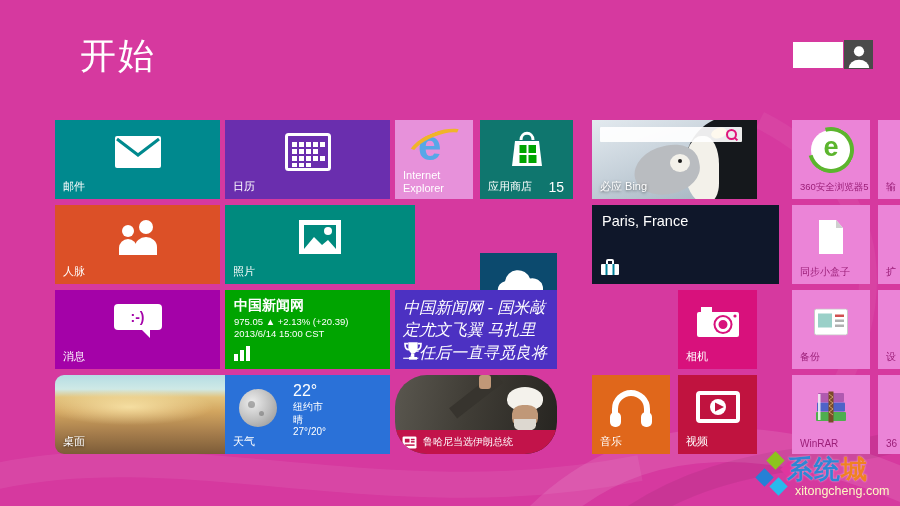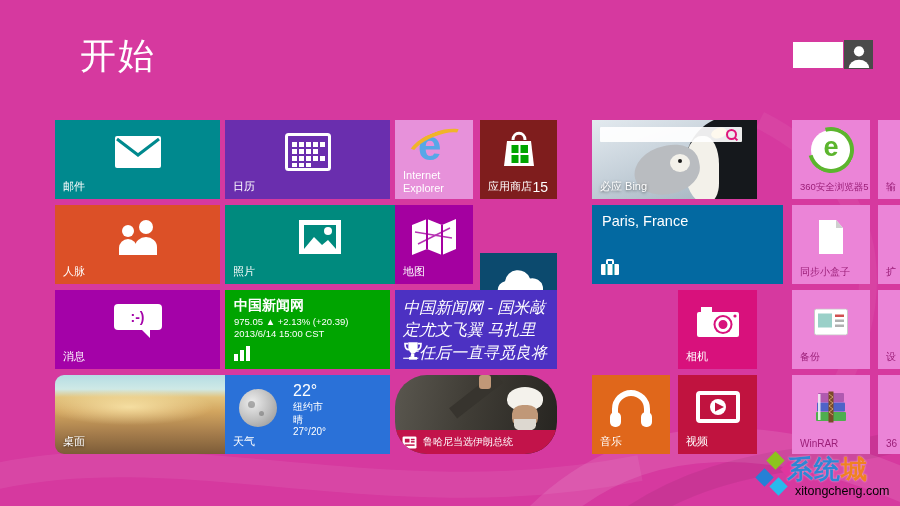--- a/index.html
+++ b/index.html
@@ -19,29 +19,29 @@
   .t-msg{left:55px;top:290px;width:165px;height:79px;background:#a402a8;}
   .t-desktop{left:55px;top:375px;width:189px;height:79px;
     background:linear-gradient(180deg,#b5dde4 0%,#cfe9e6 18%,#e3c47e 28%,#d2a55f 46%,#a87f4d 72%,#7c5c38 100%);border-radius:9px;}
   .t-desktop .dune{position:absolute;left:0;top:14px;width:165px;height:40px;
     background:radial-gradient(ellipse 120px 26px at 45% 45%,rgba(255,238,180,.75),rgba(255,238,180,0) 70%);}
   .t-cal{left:225px;top:120px;width:165px;height:79px;background:#6a2eae;}
   .t-photos{left:225px;top:205px;width:190px;height:79px;background:#008a7e;}
   .t-fin{left:225px;top:290px;width:165px;height:79px;background:#00a400;}
   .t-wea{left:225px;top:375px;width:165px;height:79px;background:#2a71d8;}
   .t-ie{left:395px;top:120px;width:78px;height:79px;background:#e791da;}
-  .t-store{left:480px;top:120px;width:77px;height:79px;background:#7f1d1d;}
+  .t-store{left:480px;top:120px;width:93px;height:79px;background:#0f766e;}
   .t-maps{left:395px;top:205px;width:78px;height:79px;background:#a400a0;}
   .t-sky{left:480px;top:205px;width:77px;height:79px;background:#0c4a6e;margin-top:48px;}
   .t-sports{left:395px;top:290px;width:162px;height:79px;background:#4c31c2;}
   .t-news{left:395px;top:375px;width:162px;height:79px;
     background:linear-gradient(100deg,#5a574f 0%,#403d36 45%,#262420 100%);border-radius:32px;}
   .t-bing{left:592px;top:120px;width:165px;height:79px;
     background:linear-gradient(160deg,#e3eaef 0%,#c6d1da 45%,#9fb0bc 100%);}
-  .t-travel{left:592px;top:205px;width:191px;height:79px;background:#0369a1;}
+  .t-travel{left:592px;top:205px;width:159px;height:79px;background:#0f172a;padding-left:28px;}
   .t-games{left:592px;top:290px;width:78px;height:79px;background:#18a118;}
   .t-cam{left:678px;top:290px;width:79px;height:79px;background:#d8117c;}
   .t-music{left:592px;top:375px;width:78px;height:79px;background:#e0671b;}
   .t-video{left:678px;top:375px;width:79px;height:79px;background:#c0133f;}
   .t-pink{background:#eb84d7;}
   .t-b360{left:792px;top:120px;width:78px;height:79px;}
   .t-sync{left:792px;top:205px;width:78px;height:79px;}
   .t-backup{left:792px;top:290px;width:78px;height:79px;}
   .t-rar{left:792px;top:375px;width:78px;height:79px;}
   .t-p1{left:878px;top:120px;width:22px;height:79px;}
@@ -97,21 +97,21 @@
   .ie-swoosh{position:absolute;left:-2px;top:6px;width:56px;height:22px;border:4px solid transparent;border-top-color:#f0b429;border-radius:50%;transform:rotate(-22deg);}
   .g360{position:absolute;left:50%;top:38%;transform:translate(-50%,-50%);width:40px;height:40px;background:#fff;border-radius:50%;}
   .g360-e{position:absolute;left:0;top:2px;width:40px;text-align:center;font-size:27px;font-weight:bold;color:#5cb52e;}
   .g360-ring{position:absolute;left:-3px;top:-3px;width:38px;height:38px;border:4px solid #5cb52e;border-left-color:transparent;border-radius:50%;transform:rotate(30deg);}
   
   .watermark{position:absolute;left:755px;top:450px;width:145px;height:52px;}
   .dia{position:absolute;width:13px;height:13px;transform:rotate(45deg);}
   .wm-name{position:absolute;left:32px;top:2px;font-size:26px;font-weight:bold;letter-spacing:1px;}
   .wm-n1{color:#2f86d4;text-shadow:0 0 2px rgba(255,255,255,.6);}
   .wm-n2{color:#f08122;text-shadow:0 0 2px rgba(255,255,255,.6);}
-  .wm-url{position:absolute;left:40px;top:34px;font-size:12.5px;color:#000000;}
+  .wm-url{position:absolute;left:40px;top:34px;font-size:12.5px;color:#fef9c3;}
 </style>
 </head>
 <body>
 
 <div class="screen">
 
   <svg class="bg-swirls" width="900" height="506">
     <path d="M540,520 C640,420 780,430 920,492" fill="none" stroke="rgba(255,255,255,0.10)" stroke-width="34"></path>
     <path d="M600,540 C720,440 840,470 930,430" fill="none" stroke="rgba(0,0,0,0.06)" stroke-width="22"></path>
     <path d="M-20,480 C180,430 380,520 640,468" fill="none" stroke="rgba(255,255,255,0.07)" stroke-width="26"></path>
@@ -235,28 +235,20 @@
         <rect x="14.5" y="15" width="7" height="8"></rect>
           <rect x="23.5" y="15" width="7.5" height="8"></rect>
         <rect x="14.5" y="25" width="7" height="8"></rect>
           <rect x="23.5" y="25" width="8" height="8"></rect>
       </g>
     </svg>
     <span class="tl">应用商店</span>
     <span class="badge">15</span>
   </div>
 
-  <div class="tile t-maps">
-    <svg class="ico" width="48" height="38" viewBox="0 0 48 38">
-      <path d="M2 7 L17 1 L32 7 L46 1 V31 L32 37 L17 31 L2 37 Z" fill="#fff"></path>
-      <path d="M17 1 V31 M32 7 V37" stroke="#a400a0" stroke-width="2" fill="none"></path>
-      <path d="M5 14 L42 20 M8 26 L40 10" stroke="#a400a0" stroke-width="1.5" fill="none" opacity=".8"></path>
-    </svg>
-    <span class="tl">地图</span>
-  </div>
 
   <div class="tile t-sky">
     <svg class="ico" width="48" height="32" viewBox="0 0 48 32">
       <path d="M40 30 H11 a9 9 0 0 1 -1 -17.8 A13 13 0 0 1 35 9.5 A9.5 9.5 0 0 1 40 30 z" fill="#fff"></path>
     </svg>
     <span class="tl">SkyDrive</span>
   </div>
 
   <div class="tile t-sports">
     <div class="headline">中国新闻网 - 国米敲定尤文飞翼 马扎里上任后一直寻觅良将</div>

